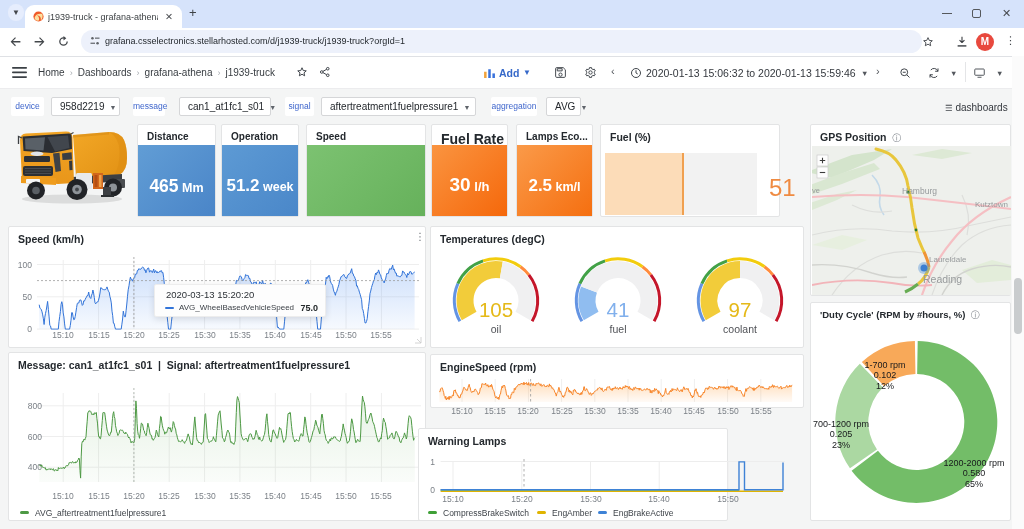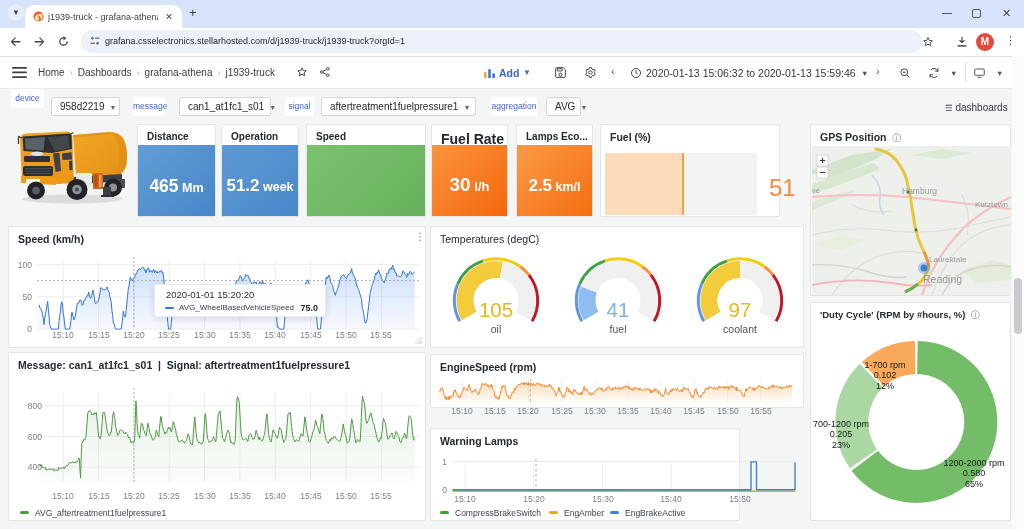--- a/index.html
+++ b/index.html
@@ -132,21 +132,21 @@
 <div class="abs" style="left:950px;top:69px;color:#53575d;font-size:7.5px">▼</div>
 <div class="abs" style="left:965px;top:62px;width:1px;height:20px;background:#e4e5e7"></div>
 <svg class="abs" style="left:973px;top:67px" width="13" height="12" viewBox="0 0 24 24">
     <g fill="none" stroke="#41464c" stroke-width="1.8">
       <rect x="2.5" y="4" width="19" height="12.5" rx="1.5"></rect>
       <line x1="8" y1="20.5" x2="16" y2="20.5"></line>
     </g>
   </svg>
 <div class="abs" style="left:996px;top:69px;color:#53575d;font-size:7.5px">▼</div>
 
-<div class="chipl" style="left:11px;top:89px;width:33px">device</div>
+<div class="chipl" style="left:11px;top:97px;width:33px">device</div>
 <div class="chipv" style="left:51px;top:97px;width:69px">958d2219<i>▼</i></div>
 <div class="chipl" style="left:133px;top:97px;width:32px">message</div>
 <div class="chipv" style="left:179px;top:97px;width:92px">can1_at1fc1_s01<i>▼</i></div>
 <div class="chipl" style="left:285px;top:97px;width:29px">signal</div>
 <div class="chipv" style="left:321px;top:97px;width:155px">aftertreatment1fuelpressure1<i>▼</i></div>
 <div class="chipl" style="left:491px;top:97px;width:46px">aggregation</div>
 <div class="chipv" style="left:546px;top:97px;width:35px">AVG<i>▼</i></div>
 <div class="abs" style="left:945px;top:102px;font-size:10px;color:#33373d"><span style="font-size:8.5px;color:#41464c">☰</span> dashboards</div>
 <svg class="abs" style="left:16px;top:128px" width="112" height="78" viewBox="0 0 112 78">
   <defs>
@@ -328,28 +328,28 @@
       <text x="302" y="111" text-anchor="middle" font-size="8.5" fill="#7b8087">15:45</text>
       <text x="337" y="111" text-anchor="middle" font-size="8.5" fill="#7b8087">15:50</text>
       <text x="372" y="111" text-anchor="middle" font-size="8.5" fill="#7b8087">15:55</text>
     <path d="M30.2,77.7 L30.9,81.1 L31.6,81.7 L32.3,82.5 L33.0,84.8 L33.7,87.9 L34.4,91.8 L35.1,97.5 L35.8,90.3 L36.5,86.4 L37.2,83.4 L37.9,79.0 L38.6,74.4 L39.4,82.6 L40.1,89.9 L40.8,98.4 L41.5,98.9 L42.2,102.1 L42.9,102.1 L43.6,102.1 L44.3,102.1 L45.0,102.1 L45.7,102.1 L46.4,102.1 L47.1,102.1 L47.8,102.1 L48.5,102.1 L49.3,102.1 L50.0,94.6 L50.7,89.6 L51.4,84.6 L52.1,77.3 L52.8,74.7 L53.5,77.9 L54.2,85.9 L54.9,89.9 L55.6,96.9 L56.3,102.1 L57.0,102.1 L57.7,102.1 L58.4,102.1 L59.1,102.1 L59.9,102.1 L60.6,102.1 L61.3,98.5 L62.0,93.2 L62.7,85.6 L63.4,85.7 L64.1,89.9 L64.8,92.8 L65.5,92.4 L66.2,89.6 L66.9,85.2 L67.6,80.5 L68.3,76.4 L69.0,75.8 L69.8,76.1 L70.5,73.3 L71.2,73.1 L71.9,72.9 L72.6,75.7 L73.3,78.4 L74.0,77.7 L74.7,73.9 L75.4,74.1 L76.1,72.7 L76.8,71.0 L77.5,70.1 L78.2,68.5 L78.9,68.6 L79.7,65.0 L80.4,69.0 L81.1,70.8 L81.8,71.5 L82.5,68.2 L83.2,66.8 L83.9,63.0 L84.6,66.1 L85.3,70.6 L86.0,75.8 L86.7,76.9 L87.4,75.5 L88.1,74.9 L88.8,75.1 L89.5,73.2 L90.3,70.0 L91.0,66.0 L91.7,60.7 L92.4,60.8 L93.1,62.0 L93.8,62.4 L94.5,62.6 L95.2,62.9 L95.9,62.4 L96.6,62.6 L97.3,61.5 L98.0,59.9 L98.7,62.1 L99.4,64.2 L100.2,65.1 L100.9,69.4 L101.6,72.0 L102.3,75.9 L103.0,84.2 L103.7,88.7 L104.4,96.2 L105.1,96.3 L105.8,99.8 L106.5,102.1 L107.2,102.1 L107.9,102.1 L108.6,102.1 L109.3,102.1 L110.1,102.1 L110.8,102.1 L111.5,102.1 L112.2,102.1 L112.9,97.2 L113.6,92.0 L114.3,84.1 L115.0,87.9 L115.7,89.8 L116.4,89.8 L117.1,83.6 L117.8,77.0 L118.5,69.3 L119.2,62.8 L120.0,58.7 L120.7,53.7 L121.4,50.1 L122.1,52.1 L122.8,52.9 L123.5,54.2 L124.2,51.8 L124.9,51.5 L125.6,50.7 L126.3,47.1 L127.0,47.4 L127.7,46.9 L128.4,43.4 L129.1,43.4 L129.8,41.7 L130.6,42.2 L131.3,42.4 L132.0,42.0 L132.7,40.8 L133.4,40.2 L134.1,40.3 L134.8,40.9 L135.5,43.3 L136.2,42.8 L136.9,45.8 L137.6,43.5 L138.3,41.9 L139.0,40.9 L139.7,41.1 L140.5,45.2 L141.2,43.7 L141.9,44.0 L142.6,43.9 L143.3,45.6 L144.0,43.9 L144.7,42.0 L145.4,45.8 L146.1,44.0 L146.8,43.6 L147.5,45.7 L148.2,44.6 L148.9,46.0 L149.6,45.4 L150.4,45.1 L151.1,43.8 L151.8,44.4 L152.5,43.6 L153.2,45.9 L153.9,45.4 L154.6,50.3 L155.3,56.7 L156.0,64.7 L156.7,71.3 L157.4,81.1 L158.1,88.8 L158.8,95.3 L159.5,102.1 L160.2,102.1 L161.0,102.1 L161.7,102.1 L162.4,94.9 L163.1,89.4 L163.8,81.5 L164.5,77.1 L165.2,72.7 L165.9,65.5 L166.6,66.6 L167.3,67.1 L168.0,62.0 L168.7,65.3 L169.4,63.5 L170.1,64.0 L170.9,65.6 L171.6,68.3 L172.3,64.4 L173.0,65.8 L173.7,64.6 L174.4,62.4 L175.1,62.4 L175.8,64.0 L176.5,64.6 L177.2,67.0 L177.9,65.9 L178.6,66.1 L179.3,64.5 L180.0,62.7 L180.8,63.9 L181.5,63.4 L182.2,64.7 L182.9,65.0 L183.6,64.6 L184.3,65.6 L185.0,65.6 L185.7,66.8 L186.4,65.9 L187.1,68.7 L187.8,67.7 L188.5,67.5 L189.2,65.4 L189.9,63.7 L190.7,64.1 L191.4,64.0 L192.1,63.9 L192.8,65.4 L193.5,66.5 L194.2,65.6 L194.9,65.6 L195.6,64.4 L196.3,62.6 L197.0,61.8 L197.7,62.4 L198.4,63.1 L199.1,62.8 L199.8,63.7 L200.5,66.1 L201.3,63.3 L202.0,65.0 L202.7,64.6 L203.4,67.0 L204.1,64.9 L204.8,67.2 L205.5,66.0 L206.2,66.7 L206.9,64.8 L207.6,64.2 L208.3,63.5 L209.0,63.3 L209.7,64.1 L210.4,63.5 L211.2,65.4 L211.9,66.3 L212.6,64.7 L213.3,63.3 L214.0,62.1 L214.7,61.9 L215.4,63.9 L216.1,62.2 L216.8,61.6 L217.5,63.5 L218.2,64.6 L218.9,64.3 L219.6,64.6 L220.3,62.9 L221.1,63.1 L221.8,61.1 L222.5,61.5 L223.2,61.8 L223.9,59.4 L224.6,58.0 L225.3,58.5 L226.0,57.3 L226.7,58.0 L227.4,53.4 L228.1,53.6 L228.8,53.9 L229.5,52.9 L230.2,50.7 L230.9,49.0 L231.7,49.2 L232.4,49.8 L233.1,52.5 L233.8,53.9 L234.5,52.7 L235.2,51.5 L235.9,50.5 L236.6,47.5 L237.3,48.2 L238.0,48.8 L238.7,48.4 L239.4,48.7 L240.1,51.7 L240.8,51.3 L241.6,54.9 L242.3,55.2 L243.0,57.1 L243.7,58.2 L244.4,56.0 L245.1,54.9 L245.8,55.7 L246.5,56.0 L247.2,54.8 L247.9,57.8 L248.6,58.4 L249.3,57.3 L250.0,57.6 L250.7,54.7 L251.5,55.5 L252.2,56.5 L252.9,56.5 L253.6,53.1 L254.3,57.0 L255.0,57.4 L255.7,56.6 L256.4,56.5 L257.1,57.2 L257.8,58.6 L258.5,59.1 L259.2,57.6 L259.9,58.0 L260.6,59.4 L261.4,56.2 L262.1,56.3 L262.8,57.1 L263.5,61.0 L264.2,64.4 L264.9,69.2 L265.6,73.8 L266.3,75.9 L267.0,85.3 L267.7,90.9 L268.4,100.4 L269.1,100.0 L269.8,101.0 L270.5,102.1 L271.2,102.1 L272.0,102.1 L272.7,102.1 L273.4,102.1 L274.1,102.1 L274.8,102.1 L275.5,94.8 L276.2,87.5 L276.9,83.5 L277.6,76.8 L278.3,74.2 L279.0,73.2 L279.7,72.2 L280.4,66.7 L281.1,65.8 L281.9,67.7 L282.6,64.6 L283.3,64.2 L284.0,64.2 L284.7,63.0 L285.4,62.8 L286.1,64.6 L286.8,64.1 L287.5,65.3 L288.2,64.9 L288.9,63.5 L289.6,62.5 L290.3,63.1 L291.0,64.3 L291.8,61.7 L292.5,64.2 L293.2,62.7 L293.9,61.2 L294.6,63.4 L295.3,62.4 L296.0,60.5 L296.7,55.7 L297.4,55.8 L298.1,54.2 L298.8,52.7 L299.5,55.2 L300.2,57.0 L300.9,59.2 L301.6,63.1 L302.4,63.2 L303.1,63.4 L303.8,63.1 L304.5,62.1 L305.2,62.2 L305.9,69.9 L306.6,77.3 L307.3,87.0 L308.0,94.4 L308.7,102.1 L309.4,102.1 L310.1,102.1 L310.8,102.1 L311.5,102.1 L312.3,92.1 L313.0,84.4 L313.7,74.6 L314.4,68.0 L315.1,62.4 L315.8,59.0 L316.5,57.1 L317.2,50.3 L317.9,51.8 L318.6,49.7 L319.3,50.2 L320.0,48.1 L320.7,49.7 L321.4,53.9 L322.2,56.5 L322.9,57.0 L323.6,58.4 L324.3,62.1 L325.0,64.8 L325.7,66.1 L326.4,68.3 L327.1,65.0 L327.8,64.6 L328.5,61.7 L329.2,59.9 L329.9,57.4 L330.6,53.7 L331.3,51.9 L332.1,49.6 L332.8,49.5 L333.5,48.4 L334.2,47.9 L334.9,47.4 L335.6,49.6 L336.3,50.0 L337.0,51.2 L337.7,51.4 L338.4,48.9 L339.1,48.0 L339.8,46.9 L340.5,46.8 L341.2,46.0 L341.9,44.0 L342.7,41.7 L343.4,46.4 L344.1,46.6 L344.8,49.2 L345.5,49.6 L346.2,51.9 L346.9,53.2 L347.6,59.1 L348.3,58.8 L349.0,61.3 L349.7,62.5 L350.4,65.2 L351.1,67.2 L351.8,69.9 L352.6,72.7 L353.3,81.6 L354.0,83.0 L354.7,86.7 L355.4,91.3 L356.1,96.0 L356.8,96.0 L357.5,94.5 L358.2,91.7 L358.9,84.8 L359.6,79.4 L360.3,73.9 L361.0,66.5 L361.7,64.1 L362.5,60.5 L363.2,58.2 L363.9,56.2 L364.6,53.3 L365.3,52.6 L366.0,48.4 L366.7,46.0 L367.4,47.6 L368.1,45.1 L368.8,45.8 L369.5,42.9 L370.2,44.6 L370.9,47.4 L371.6,47.8 L372.3,50.9 L373.1,52.4 L373.8,53.6 L374.5,54.4 L375.2,55.9 L375.9,53.3 L376.6,52.0 L377.3,48.5 L378.0,46.1 L378.7,46.6 L379.4,46.4 L380.1,43.1 L380.8,41.5 L381.5,42.0 L382.2,42.4 L383.0,40.0 L383.7,38.1 L384.4,42.8 L385.1,41.9 L385.8,44.1 L386.5,46.1 L387.2,46.0 L387.9,49.2 L388.6,48.8 L389.3,49.1 L390.0,49.4 L390.7,49.7 L391.4,49.8 L392.1,48.5 L392.9,48.3 L393.6,43.9 L394.3,45.0 L395.0,45.0 L395.7,46.6 L396.4,47.6 L397.1,48.2 L397.8,50.5 L398.5,46.4 L399.2,48.0 L399.9,47.0 L400.6,44.9 L401.3,44.2 L402.0,44.9 L402.8,47.2 L403.5,46.9 L404.2,46.4 L404.9,45.4 L405.6,45.0 L405.6,102.1 L30.2,102.1 Z" fill="url(#spf)" stroke="none"></path>
     <path d="M30.2,77.7 L30.9,81.1 L31.6,81.7 L32.3,82.5 L33.0,84.8 L33.7,87.9 L34.4,91.8 L35.1,97.5 L35.8,90.3 L36.5,86.4 L37.2,83.4 L37.9,79.0 L38.6,74.4 L39.4,82.6 L40.1,89.9 L40.8,98.4 L41.5,98.9 L42.2,102.1 L42.9,102.1 L43.6,102.1 L44.3,102.1 L45.0,102.1 L45.7,102.1 L46.4,102.1 L47.1,102.1 L47.8,102.1 L48.5,102.1 L49.3,102.1 L50.0,94.6 L50.7,89.6 L51.4,84.6 L52.1,77.3 L52.8,74.7 L53.5,77.9 L54.2,85.9 L54.9,89.9 L55.6,96.9 L56.3,102.1 L57.0,102.1 L57.7,102.1 L58.4,102.1 L59.1,102.1 L59.9,102.1 L60.6,102.1 L61.3,98.5 L62.0,93.2 L62.7,85.6 L63.4,85.7 L64.1,89.9 L64.8,92.8 L65.5,92.4 L66.2,89.6 L66.9,85.2 L67.6,80.5 L68.3,76.4 L69.0,75.8 L69.8,76.1 L70.5,73.3 L71.2,73.1 L71.9,72.9 L72.6,75.7 L73.3,78.4 L74.0,77.7 L74.7,73.9 L75.4,74.1 L76.1,72.7 L76.8,71.0 L77.5,70.1 L78.2,68.5 L78.9,68.6 L79.7,65.0 L80.4,69.0 L81.1,70.8 L81.8,71.5 L82.5,68.2 L83.2,66.8 L83.9,63.0 L84.6,66.1 L85.3,70.6 L86.0,75.8 L86.7,76.9 L87.4,75.5 L88.1,74.9 L88.8,75.1 L89.5,73.2 L90.3,70.0 L91.0,66.0 L91.7,60.7 L92.4,60.8 L93.1,62.0 L93.8,62.4 L94.5,62.6 L95.2,62.9 L95.9,62.4 L96.6,62.6 L97.3,61.5 L98.0,59.9 L98.7,62.1 L99.4,64.2 L100.2,65.1 L100.9,69.4 L101.6,72.0 L102.3,75.9 L103.0,84.2 L103.7,88.7 L104.4,96.2 L105.1,96.3 L105.8,99.8 L106.5,102.1 L107.2,102.1 L107.9,102.1 L108.6,102.1 L109.3,102.1 L110.1,102.1 L110.8,102.1 L111.5,102.1 L112.2,102.1 L112.9,97.2 L113.6,92.0 L114.3,84.1 L115.0,87.9 L115.7,89.8 L116.4,89.8 L117.1,83.6 L117.8,77.0 L118.5,69.3 L119.2,62.8 L120.0,58.7 L120.7,53.7 L121.4,50.1 L122.1,52.1 L122.8,52.9 L123.5,54.2 L124.2,51.8 L124.9,51.5 L125.6,50.7 L126.3,47.1 L127.0,47.4 L127.7,46.9 L128.4,43.4 L129.1,43.4 L129.8,41.7 L130.6,42.2 L131.3,42.4 L132.0,42.0 L132.7,40.8 L133.4,40.2 L134.1,40.3 L134.8,40.9 L135.5,43.3 L136.2,42.8 L136.9,45.8 L137.6,43.5 L138.3,41.9 L139.0,40.9 L139.7,41.1 L140.5,45.2 L141.2,43.7 L141.9,44.0 L142.6,43.9 L143.3,45.6 L144.0,43.9 L144.7,42.0 L145.4,45.8 L146.1,44.0 L146.8,43.6 L147.5,45.7 L148.2,44.6 L148.9,46.0 L149.6,45.4 L150.4,45.1 L151.1,43.8 L151.8,44.4 L152.5,43.6 L153.2,45.9 L153.9,45.4 L154.6,50.3 L155.3,56.7 L156.0,64.7 L156.7,71.3 L157.4,81.1 L158.1,88.8 L158.8,95.3 L159.5,102.1 L160.2,102.1 L161.0,102.1 L161.7,102.1 L162.4,94.9 L163.1,89.4 L163.8,81.5 L164.5,77.1 L165.2,72.7 L165.9,65.5 L166.6,66.6 L167.3,67.1 L168.0,62.0 L168.7,65.3 L169.4,63.5 L170.1,64.0 L170.9,65.6 L171.6,68.3 L172.3,64.4 L173.0,65.8 L173.7,64.6 L174.4,62.4 L175.1,62.4 L175.8,64.0 L176.5,64.6 L177.2,67.0 L177.9,65.9 L178.6,66.1 L179.3,64.5 L180.0,62.7 L180.8,63.9 L181.5,63.4 L182.2,64.7 L182.9,65.0 L183.6,64.6 L184.3,65.6 L185.0,65.6 L185.7,66.8 L186.4,65.9 L187.1,68.7 L187.8,67.7 L188.5,67.5 L189.2,65.4 L189.9,63.7 L190.7,64.1 L191.4,64.0 L192.1,63.9 L192.8,65.4 L193.5,66.5 L194.2,65.6 L194.9,65.6 L195.6,64.4 L196.3,62.6 L197.0,61.8 L197.7,62.4 L198.4,63.1 L199.1,62.8 L199.8,63.7 L200.5,66.1 L201.3,63.3 L202.0,65.0 L202.7,64.6 L203.4,67.0 L204.1,64.9 L204.8,67.2 L205.5,66.0 L206.2,66.7 L206.9,64.8 L207.6,64.2 L208.3,63.5 L209.0,63.3 L209.7,64.1 L210.4,63.5 L211.2,65.4 L211.9,66.3 L212.6,64.7 L213.3,63.3 L214.0,62.1 L214.7,61.9 L215.4,63.9 L216.1,62.2 L216.8,61.6 L217.5,63.5 L218.2,64.6 L218.9,64.3 L219.6,64.6 L220.3,62.9 L221.1,63.1 L221.8,61.1 L222.5,61.5 L223.2,61.8 L223.9,59.4 L224.6,58.0 L225.3,58.5 L226.0,57.3 L226.7,58.0 L227.4,53.4 L228.1,53.6 L228.8,53.9 L229.5,52.9 L230.2,50.7 L230.9,49.0 L231.7,49.2 L232.4,49.8 L233.1,52.5 L233.8,53.9 L234.5,52.7 L235.2,51.5 L235.9,50.5 L236.6,47.5 L237.3,48.2 L238.0,48.8 L238.7,48.4 L239.4,48.7 L240.1,51.7 L240.8,51.3 L241.6,54.9 L242.3,55.2 L243.0,57.1 L243.7,58.2 L244.4,56.0 L245.1,54.9 L245.8,55.7 L246.5,56.0 L247.2,54.8 L247.9,57.8 L248.6,58.4 L249.3,57.3 L250.0,57.6 L250.7,54.7 L251.5,55.5 L252.2,56.5 L252.9,56.5 L253.6,53.1 L254.3,57.0 L255.0,57.4 L255.7,56.6 L256.4,56.5 L257.1,57.2 L257.8,58.6 L258.5,59.1 L259.2,57.6 L259.9,58.0 L260.6,59.4 L261.4,56.2 L262.1,56.3 L262.8,57.1 L263.5,61.0 L264.2,64.4 L264.9,69.2 L265.6,73.8 L266.3,75.9 L267.0,85.3 L267.7,90.9 L268.4,100.4 L269.1,100.0 L269.8,101.0 L270.5,102.1 L271.2,102.1 L272.0,102.1 L272.7,102.1 L273.4,102.1 L274.1,102.1 L274.8,102.1 L275.5,94.8 L276.2,87.5 L276.9,83.5 L277.6,76.8 L278.3,74.2 L279.0,73.2 L279.7,72.2 L280.4,66.7 L281.1,65.8 L281.9,67.7 L282.6,64.6 L283.3,64.2 L284.0,64.2 L284.7,63.0 L285.4,62.8 L286.1,64.6 L286.8,64.1 L287.5,65.3 L288.2,64.9 L288.9,63.5 L289.6,62.5 L290.3,63.1 L291.0,64.3 L291.8,61.7 L292.5,64.2 L293.2,62.7 L293.9,61.2 L294.6,63.4 L295.3,62.4 L296.0,60.5 L296.7,55.7 L297.4,55.8 L298.1,54.2 L298.8,52.7 L299.5,55.2 L300.2,57.0 L300.9,59.2 L301.6,63.1 L302.4,63.2 L303.1,63.4 L303.8,63.1 L304.5,62.1 L305.2,62.2 L305.9,69.9 L306.6,77.3 L307.3,87.0 L308.0,94.4 L308.7,102.1 L309.4,102.1 L310.1,102.1 L310.8,102.1 L311.5,102.1 L312.3,92.1 L313.0,84.4 L313.7,74.6 L314.4,68.0 L315.1,62.4 L315.8,59.0 L316.5,57.1 L317.2,50.3 L317.9,51.8 L318.6,49.7 L319.3,50.2 L320.0,48.1 L320.7,49.7 L321.4,53.9 L322.2,56.5 L322.9,57.0 L323.6,58.4 L324.3,62.1 L325.0,64.8 L325.7,66.1 L326.4,68.3 L327.1,65.0 L327.8,64.6 L328.5,61.7 L329.2,59.9 L329.9,57.4 L330.6,53.7 L331.3,51.9 L332.1,49.6 L332.8,49.5 L333.5,48.4 L334.2,47.9 L334.9,47.4 L335.6,49.6 L336.3,50.0 L337.0,51.2 L337.7,51.4 L338.4,48.9 L339.1,48.0 L339.8,46.9 L340.5,46.8 L341.2,46.0 L341.9,44.0 L342.7,41.7 L343.4,46.4 L344.1,46.6 L344.8,49.2 L345.5,49.6 L346.2,51.9 L346.9,53.2 L347.6,59.1 L348.3,58.8 L349.0,61.3 L349.7,62.5 L350.4,65.2 L351.1,67.2 L351.8,69.9 L352.6,72.7 L353.3,81.6 L354.0,83.0 L354.7,86.7 L355.4,91.3 L356.1,96.0 L356.8,96.0 L357.5,94.5 L358.2,91.7 L358.9,84.8 L359.6,79.4 L360.3,73.9 L361.0,66.5 L361.7,64.1 L362.5,60.5 L363.2,58.2 L363.9,56.2 L364.6,53.3 L365.3,52.6 L366.0,48.4 L366.7,46.0 L367.4,47.6 L368.1,45.1 L368.8,45.8 L369.5,42.9 L370.2,44.6 L370.9,47.4 L371.6,47.8 L372.3,50.9 L373.1,52.4 L373.8,53.6 L374.5,54.4 L375.2,55.9 L375.9,53.3 L376.6,52.0 L377.3,48.5 L378.0,46.1 L378.7,46.6 L379.4,46.4 L380.1,43.1 L380.8,41.5 L381.5,42.0 L382.2,42.4 L383.0,40.0 L383.7,38.1 L384.4,42.8 L385.1,41.9 L385.8,44.1 L386.5,46.1 L387.2,46.0 L387.9,49.2 L388.6,48.8 L389.3,49.1 L390.0,49.4 L390.7,49.7 L391.4,49.8 L392.1,48.5 L392.9,48.3 L393.6,43.9 L394.3,45.0 L395.0,45.0 L395.7,46.6 L396.4,47.6 L397.1,48.2 L397.8,50.5 L398.5,46.4 L399.2,48.0 L399.9,47.0 L400.6,44.9 L401.3,44.2 L402.0,44.9 L402.8,47.2 L403.5,46.9 L404.2,46.4 L404.9,45.4 L405.6,45.0" fill="none" stroke="#3274d9" stroke-width="1"></path>
     <line x1="124.9" y1="30" x2="124.9" y2="102" stroke="#9b9b9b" stroke-dasharray="2,2" stroke-width="0.8"></line>
     <line x1="28" y1="53.6" x2="410" y2="53.6" stroke="#9b9b9b" stroke-dasharray="2,2" stroke-width="0.8"></line>
     <path d="M412 116 l-6 0 M412 116 l0 -6 M412 116 l-4 -4" stroke="#c9c9c9" stroke-width="0.8" fill="none"></path>
   </svg>
   <div class="abs" style="left:145px;top:57px;width:172px;height:33px;background:#fdfdfd;border:1px solid #ededed;border-radius:2px;box-shadow:0 2px 7px rgba(0,0,0,0.12)">
-    <div class="abs" style="left:11px;top:4px;font-size:9.5px;color:#2c3136">2020-01-01 15:20:20</div>
+    <div class="abs" style="left:11px;top:4px;font-size:9.5px;color:#2c3136">2020-03-13 15:20:20</div>
     <div class="abs" style="left:10px;top:21.5px;width:9px;height:2.5px;border-radius:1px;background:#3274d9"></div>
     <div class="abs" style="left:24px;top:17.5px;font-size:8px;color:#3a3f45">AVG_WheelBasedVehicleSpeed</div>
     <div class="abs" style="right:7px;top:17.5px;font-size:9px;font-weight:700;color:#24292b">75.0</div>
   </div>
 </div>
 <div class="panel" style="left:430px;top:226px;width:374px;height:122px">
-  <div class="ptitle" style="font-weight:400">Temperatures (degC)</div>
+  <div class="ptitle" style="font-weight:700">Temperatures (degC)</div>
   <svg class="abs" style="left:0;top:0" width="372" height="120" viewBox="0 0 372 120" font-family="Liberation Sans,sans-serif">
     <path d="M27.59,95.10 A43.2,43.2 0 0 1 25.53,55.93 L28.28,57.15 A40.2,40.2 0 0 0 30.19,93.60 Z" fill="#6494e3"></path>
       <path d="M25.53,55.93 A43.2,43.2 0 0 1 51.65,32.41 L52.58,35.27 A40.2,40.2 0 0 0 28.28,57.15 Z" fill="#42a147"></path>
       <path d="M51.65,32.41 A43.2,43.2 0 0 1 90.39,38.55 L88.63,40.98 A40.2,40.2 0 0 0 52.58,35.27 Z" fill="#f2cc0d"></path>
       <path d="M90.39,38.55 A43.2,43.2 0 0 1 99.04,46.90 L96.68,48.75 A40.2,40.2 0 0 0 88.63,40.98 Z" fill="#ff8b3d"></path>
       <path d="M99.04,46.90 A43.2,43.2 0 0 1 102.41,95.10 L99.81,93.60 A40.2,40.2 0 0 0 96.68,48.75 Z" fill="#c4162a"></path>
       <path d="M30.79,93.25 A39.5,39.5 0 0 1 71.79,34.59 L68.87,51.33 A22.5,22.5 0 0 0 45.51,84.75 Z" fill="#f2cc3a"></path>
       <path d="M71.79,34.59 A39.5,39.5 0 0 1 99.21,93.25 L84.49,84.75 A22.5,22.5 0 0 0 68.87,51.33 Z" fill="#f0f0f1"></path>
       <text x="65" y="90" text-anchor="middle" font-size="20.5" fill="#e5b918">105</text>
       <text x="65" y="106" text-anchor="middle" font-size="10.5" fill="#505257">oil</text>
@@ -452,21 +452,21 @@
       <text x="197" y="59" text-anchor="middle" font-size="8.5" fill="#7b8087">15:35</text>
       <text x="230" y="59" text-anchor="middle" font-size="8.5" fill="#7b8087">15:40</text>
       <text x="263" y="59" text-anchor="middle" font-size="8.5" fill="#7b8087">15:45</text>
       <text x="297" y="59" text-anchor="middle" font-size="8.5" fill="#7b8087">15:50</text>
       <text x="330" y="59" text-anchor="middle" font-size="8.5" fill="#7b8087">15:55</text>
     <path d="M8.4,36.6 L9.0,36.8 L9.5,33.9 L10.0,33.5 L10.5,33.0 L11.1,32.6 L11.6,33.9 L12.1,35.8 L12.7,37.7 L13.2,40.7 L13.7,41.4 L14.3,43.5 L14.8,41.3 L15.3,45.0 L15.9,43.3 L16.4,44.1 L16.9,42.3 L17.5,44.3 L18.0,41.4 L18.5,44.4 L19.0,41.2 L19.6,42.6 L20.1,43.0 L20.6,42.6 L21.2,40.6 L21.7,39.9 L22.2,41.0 L22.8,36.1 L23.3,35.1 L23.8,35.8 L24.4,34.8 L24.9,37.8 L25.4,37.7 L26.0,38.9 L26.5,40.7 L27.0,40.2 L27.5,42.3 L28.1,41.8 L28.6,43.0 L29.1,42.8 L29.7,39.4 L30.2,39.6 L30.7,39.2 L31.3,36.9 L31.8,36.0 L32.3,33.8 L32.9,32.2 L33.4,32.5 L33.9,33.3 L34.5,34.7 L35.0,34.6 L35.5,34.8 L36.0,35.7 L36.6,34.0 L37.1,32.6 L37.6,30.4 L38.2,29.3 L38.7,31.9 L39.2,32.7 L39.8,35.7 L40.3,36.9 L40.8,37.6 L41.4,37.0 L41.9,36.0 L42.4,36.5 L43.0,36.8 L43.5,34.6 L44.0,34.5 L44.5,34.1 L45.1,35.3 L45.6,35.8 L46.1,36.8 L46.7,37.6 L47.2,39.7 L47.7,38.7 L48.3,38.5 L48.8,36.3 L49.3,33.1 L49.9,32.9 L50.4,32.6 L50.9,28.7 L51.5,28.9 L52.0,28.7 L52.5,29.3 L53.0,29.0 L53.6,29.4 L54.1,29.7 L54.6,28.0 L55.2,30.2 L55.7,30.8 L56.2,31.2 L56.8,29.6 L57.3,31.0 L57.8,32.2 L58.4,31.6 L58.9,30.7 L59.4,30.1 L60.0,32.0 L60.5,29.4 L61.0,30.7 L61.5,33.0 L62.1,34.7 L62.6,35.5 L63.1,36.6 L63.7,39.9 L64.2,41.5 L64.7,42.9 L65.3,41.8 L65.8,41.7 L66.3,43.9 L66.9,43.1 L67.4,42.1 L67.9,44.5 L68.4,42.2 L69.0,39.2 L69.5,39.0 L70.0,35.7 L70.6,33.1 L71.1,31.1 L71.6,32.9 L72.2,30.5 L72.7,31.0 L73.2,30.0 L73.8,30.9 L74.3,33.4 L74.8,35.1 L75.4,38.9 L75.9,40.3 L76.4,41.2 L76.9,41.2 L77.5,40.7 L78.0,43.7 L78.5,43.0 L79.1,43.7 L79.6,43.0 L80.1,39.3 L80.7,39.6 L81.2,37.3 L81.7,36.8 L82.3,37.8 L82.8,37.7 L83.3,33.3 L83.9,34.8 L84.4,34.6 L84.9,32.2 L85.4,31.9 L86.0,31.8 L86.5,30.7 L87.0,29.8 L87.6,29.7 L88.1,29.0 L88.6,29.9 L89.2,29.7 L89.7,28.7 L90.2,28.9 L90.8,28.0 L91.3,29.1 L91.8,28.8 L92.4,29.6 L92.9,27.1 L93.4,29.6 L93.9,28.0 L94.5,28.9 L95.0,27.8 L95.5,27.5 L96.1,29.8 L96.6,28.7 L97.1,30.2 L97.7,27.5 L98.2,29.3 L98.7,30.4 L99.3,29.8 L99.8,28.1 L100.3,28.1 L100.9,28.4 L101.4,30.4 L101.9,29.9 L102.4,28.5 L103.0,30.6 L103.5,30.1 L104.0,30.5 L104.6,30.6 L105.1,28.3 L105.6,28.7 L106.2,28.7 L106.7,28.5 L107.2,28.2 L107.8,27.9 L108.3,29.4 L108.8,29.8 L109.4,30.6 L109.9,28.8 L110.4,30.4 L110.9,31.4 L111.5,30.4 L112.0,30.3 L112.5,29.7 L113.1,29.7 L113.6,31.4 L114.1,31.6 L114.7,31.3 L115.2,32.0 L115.7,30.8 L116.3,30.2 L116.8,30.4 L117.3,31.8 L117.9,31.3 L118.4,28.9 L118.9,31.2 L119.4,30.1 L120.0,30.8 L120.5,32.2 L121.0,33.3 L121.6,32.7 L122.1,34.3 L122.6,34.2 L123.2,35.1 L123.7,37.0 L124.2,37.8 L124.8,39.1 L125.3,41.1 L125.8,38.6 L126.4,37.4 L126.9,36.8 L127.4,33.9 L127.9,32.3 L128.5,34.1 L129.0,37.1 L129.5,36.1 L130.1,37.8 L130.6,39.4 L131.1,40.1 L131.7,41.9 L132.2,41.1 L132.7,42.4 L133.3,40.0 L133.8,40.5 L134.3,37.4 L134.8,37.4 L135.4,35.1 L135.9,32.5 L136.4,32.2 L137.0,33.1 L137.5,34.1 L138.0,36.9 L138.6,35.0 L139.1,37.6 L139.6,36.1 L140.2,36.7 L140.7,38.5 L141.2,39.1 L141.8,39.9 L142.3,35.3 L142.8,36.2 L143.3,34.3 L143.9,34.8 L144.4,35.1 L144.9,37.1 L145.5,37.2 L146.0,38.0 L146.5,38.8 L147.1,37.9 L147.6,39.0 L148.1,39.4 L148.7,39.8 L149.2,38.2 L149.7,39.7 L150.3,37.3 L150.8,39.4 L151.3,37.6 L151.8,35.6 L152.4,35.3 L152.9,31.7 L153.4,31.8 L154.0,35.8 L154.5,35.6 L155.0,35.1 L155.6,33.6 L156.1,34.4 L156.6,35.4 L157.2,37.3 L157.7,37.3 L158.2,39.5 L158.8,39.0 L159.3,37.7 L159.8,38.0 L160.3,40.4 L160.9,39.6 L161.4,38.2 L161.9,38.8 L162.5,38.6 L163.0,37.1 L163.5,36.5 L164.1,36.3 L164.6,36.1 L165.1,35.4 L165.7,34.8 L166.2,35.2 L166.7,33.4 L167.3,33.7 L167.8,33.3 L168.3,32.4 L168.8,32.6 L169.4,32.9 L169.9,34.1 L170.4,34.8 L171.0,32.9 L171.5,35.8 L172.0,36.0 L172.6,36.5 L173.1,35.8 L173.6,35.1 L174.2,34.0 L174.7,34.6 L175.2,35.4 L175.8,33.0 L176.3,31.9 L176.8,32.2 L177.3,32.2 L177.9,31.9 L178.4,31.4 L178.9,33.0 L179.5,34.5 L180.0,34.0 L180.5,33.9 L181.1,35.6 L181.6,33.2 L182.1,34.4 L182.7,33.1 L183.2,33.3 L183.7,33.6 L184.3,31.7 L184.8,33.6 L185.3,33.7 L185.8,32.9 L186.4,32.6 L186.9,33.5 L187.4,34.5 L188.0,33.1 L188.5,33.3 L189.0,32.1 L189.6,33.9 L190.1,33.3 L190.6,33.7 L191.2,34.3 L191.7,32.6 L192.2,31.6 L192.8,33.0 L193.3,32.5 L193.8,32.9 L194.3,30.5 L194.9,32.1 L195.4,30.9 L195.9,32.0 L196.5,31.1 L197.0,31.6 L197.5,33.5 L198.1,31.7 L198.6,31.7 L199.1,34.5 L199.7,33.2 L200.2,33.8 L200.7,34.8 L201.2,34.2 L201.8,35.5 L202.3,33.4 L202.8,32.5 L203.4,34.5 L203.9,33.3 L204.4,31.9 L205.0,32.9 L205.5,33.6 L206.0,34.1 L206.6,33.2 L207.1,33.7 L207.6,33.1 L208.2,35.2 L208.7,33.0 L209.2,34.4 L209.7,33.6 L210.3,35.0 L210.8,35.6 L211.3,35.1 L211.9,35.6 L212.4,35.2 L212.9,34.4 L213.5,33.9 L214.0,34.6 L214.5,35.1 L215.1,34.9 L215.6,33.8 L216.1,33.2 L216.7,34.4 L217.2,34.2 L217.7,35.1 L218.2,34.5 L218.8,34.1 L219.3,37.8 L219.8,35.2 L220.4,36.2 L220.9,38.1 L221.4,35.6 L222.0,35.8 L222.5,35.3 L223.0,36.7 L223.6,33.4 L224.1,35.1 L224.6,35.4 L225.2,33.8 L225.7,35.0 L226.2,35.3 L226.7,35.4 L227.3,38.7 L227.8,35.7 L228.3,37.9 L228.9,37.7 L229.4,38.0 L229.9,40.2 L230.5,40.1 L231.0,40.5 L231.5,42.0 L232.1,40.4 L232.6,41.0 L233.1,39.5 L233.7,38.2 L234.2,35.7 L234.7,33.4 L235.2,37.4 L235.8,38.5 L236.3,39.3 L236.8,39.1 L237.4,38.6 L237.9,39.4 L238.4,36.7 L239.0,36.8 L239.5,35.3 L240.0,37.0 L240.6,35.8 L241.1,33.5 L241.6,35.8 L242.2,34.0 L242.7,34.2 L243.2,34.5 L243.7,34.4 L244.3,34.6 L244.8,34.6 L245.3,35.5 L245.9,35.3 L246.4,32.8 L246.9,34.5 L247.5,35.1 L248.0,35.4 L248.5,36.6 L249.1,35.7 L249.6,35.8 L250.1,34.5 L250.7,35.9 L251.2,36.9 L251.7,35.0 L252.2,33.6 L252.8,31.8 L253.3,32.9 L253.8,34.6 L254.4,33.8 L254.9,34.3 L255.4,33.5 L256.0,34.0 L256.5,34.5 L257.0,33.3 L257.6,34.9 L258.1,36.7 L258.6,37.6 L259.2,37.5 L259.7,40.1 L260.2,40.9 L260.7,40.2 L261.3,42.9 L261.8,41.1 L262.3,41.9 L262.9,40.3 L263.4,37.9 L263.9,34.9 L264.5,35.5 L265.0,33.7 L265.5,35.5 L266.1,38.3 L266.6,37.4 L267.1,40.1 L267.6,41.5 L268.2,41.3 L268.7,41.7 L269.2,40.9 L269.8,42.5 L270.3,40.1 L270.8,40.2 L271.4,40.0 L271.9,39.0 L272.4,37.0 L273.0,38.0 L273.5,37.0 L274.0,34.8 L274.6,33.2 L275.1,33.3 L275.6,33.2 L276.1,33.1 L276.7,34.6 L277.2,32.7 L277.7,33.7 L278.3,31.3 L278.8,32.2 L279.3,32.4 L279.9,32.1 L280.4,32.3 L280.9,32.5 L281.5,32.6 L282.0,33.5 L282.5,34.3 L283.1,33.0 L283.6,32.1 L284.1,32.6 L284.6,33.9 L285.2,33.2 L285.7,34.3 L286.2,33.5 L286.8,34.1 L287.3,33.2 L287.8,31.3 L288.4,32.1 L288.9,31.2 L289.4,33.0 L290.0,32.6 L290.5,32.2 L291.0,31.8 L291.6,32.6 L292.1,31.6 L292.6,33.2 L293.1,31.6 L293.7,32.1 L294.2,33.9 L294.7,32.3 L295.3,32.9 L295.8,31.6 L296.3,32.9 L296.9,32.0 L297.4,31.6 L297.9,34.5 L298.5,33.6 L299.0,31.6 L299.5,31.7 L300.1,30.6 L300.6,31.1 L301.1,32.3 L301.6,30.8 L302.2,31.9 L302.7,31.8 L303.2,32.5 L303.8,32.1 L304.3,34.1 L304.8,34.2 L305.4,35.6 L305.9,32.1 L306.4,35.2 L307.0,35.3 L307.5,35.8 L308.0,35.6 L308.6,35.7 L309.1,35.0 L309.6,35.7 L310.1,36.3 L310.7,38.3 L311.2,39.1 L311.7,39.1 L312.3,41.4 L312.8,40.9 L313.3,41.4 L313.9,37.5 L314.4,36.2 L314.9,33.6 L315.5,36.3 L316.0,33.6 L316.5,33.4 L317.1,33.0 L317.6,33.4 L318.1,32.4 L318.6,31.6 L319.2,32.0 L319.7,32.5 L320.2,32.7 L320.8,33.2 L321.3,33.0 L321.8,34.0 L322.4,35.4 L322.9,32.7 L323.4,35.4 L324.0,33.5 L324.5,34.2 L325.0,32.9 L325.6,33.1 L326.1,31.9 L326.6,32.2 L327.1,32.2 L327.7,30.9 L328.2,30.1 L328.7,31.1 L329.3,31.5 L329.8,32.6 L330.3,31.9 L330.9,31.6 L331.4,32.8 L331.9,31.6 L332.5,32.7 L333.0,32.6 L333.5,33.7 L334.0,33.9 L334.6,33.6 L335.1,33.7 L335.6,33.5 L336.2,34.4 L336.7,33.9 L337.2,33.0 L337.8,34.4 L338.3,31.5 L338.8,31.9 L339.4,31.9 L339.9,32.5 L340.4,31.0 L341.0,31.8 L341.5,29.7 L342.0,31.0 L342.5,32.5 L343.1,30.4 L343.6,31.7 L344.1,31.8 L344.7,31.7 L345.2,31.7 L345.7,31.5 L346.3,31.2 L346.8,31.6 L347.3,32.8 L347.9,33.5 L348.4,33.1 L348.9,32.2 L349.5,31.9 L350.0,31.2 L350.5,34.1 L351.0,33.0 L351.6,33.1 L352.1,33.1 L352.6,32.5 L353.2,32.7 L353.7,32.6 L354.2,32.8 L354.8,31.8 L355.3,31.0 L355.8,30.4 L356.4,32.2 L356.9,32.5 L357.4,31.7 L358.0,32.1 L358.5,30.3 L359.0,31.8 L359.5,30.7 L360.1,31.7 L360.6,30.6 L361.1,29.9 L361.1,47 L8.4,47 Z" fill="url(#egf)" stroke="none"></path>
     <path d="M8.4,36.6 L9.0,36.8 L9.5,33.9 L10.0,33.5 L10.5,33.0 L11.1,32.6 L11.6,33.9 L12.1,35.8 L12.7,37.7 L13.2,40.7 L13.7,41.4 L14.3,43.5 L14.8,41.3 L15.3,45.0 L15.9,43.3 L16.4,44.1 L16.9,42.3 L17.5,44.3 L18.0,41.4 L18.5,44.4 L19.0,41.2 L19.6,42.6 L20.1,43.0 L20.6,42.6 L21.2,40.6 L21.7,39.9 L22.2,41.0 L22.8,36.1 L23.3,35.1 L23.8,35.8 L24.4,34.8 L24.9,37.8 L25.4,37.7 L26.0,38.9 L26.5,40.7 L27.0,40.2 L27.5,42.3 L28.1,41.8 L28.6,43.0 L29.1,42.8 L29.7,39.4 L30.2,39.6 L30.7,39.2 L31.3,36.9 L31.8,36.0 L32.3,33.8 L32.9,32.2 L33.4,32.5 L33.9,33.3 L34.5,34.7 L35.0,34.6 L35.5,34.8 L36.0,35.7 L36.6,34.0 L37.1,32.6 L37.6,30.4 L38.2,29.3 L38.7,31.9 L39.2,32.7 L39.8,35.7 L40.3,36.9 L40.8,37.6 L41.4,37.0 L41.9,36.0 L42.4,36.5 L43.0,36.8 L43.5,34.6 L44.0,34.5 L44.5,34.1 L45.1,35.3 L45.6,35.8 L46.1,36.8 L46.7,37.6 L47.2,39.7 L47.7,38.7 L48.3,38.5 L48.8,36.3 L49.3,33.1 L49.9,32.9 L50.4,32.6 L50.9,28.7 L51.5,28.9 L52.0,28.7 L52.5,29.3 L53.0,29.0 L53.6,29.4 L54.1,29.7 L54.6,28.0 L55.2,30.2 L55.7,30.8 L56.2,31.2 L56.8,29.6 L57.3,31.0 L57.8,32.2 L58.4,31.6 L58.9,30.7 L59.4,30.1 L60.0,32.0 L60.5,29.4 L61.0,30.7 L61.5,33.0 L62.1,34.7 L62.6,35.5 L63.1,36.6 L63.7,39.9 L64.2,41.5 L64.7,42.9 L65.3,41.8 L65.8,41.7 L66.3,43.9 L66.9,43.1 L67.4,42.1 L67.9,44.5 L68.4,42.2 L69.0,39.2 L69.5,39.0 L70.0,35.7 L70.6,33.1 L71.1,31.1 L71.6,32.9 L72.2,30.5 L72.7,31.0 L73.2,30.0 L73.8,30.9 L74.3,33.4 L74.8,35.1 L75.4,38.9 L75.9,40.3 L76.4,41.2 L76.9,41.2 L77.5,40.7 L78.0,43.7 L78.5,43.0 L79.1,43.7 L79.6,43.0 L80.1,39.3 L80.7,39.6 L81.2,37.3 L81.7,36.8 L82.3,37.8 L82.8,37.7 L83.3,33.3 L83.9,34.8 L84.4,34.6 L84.9,32.2 L85.4,31.9 L86.0,31.8 L86.5,30.7 L87.0,29.8 L87.6,29.7 L88.1,29.0 L88.6,29.9 L89.2,29.7 L89.7,28.7 L90.2,28.9 L90.8,28.0 L91.3,29.1 L91.8,28.8 L92.4,29.6 L92.9,27.1 L93.4,29.6 L93.9,28.0 L94.5,28.9 L95.0,27.8 L95.5,27.5 L96.1,29.8 L96.6,28.7 L97.1,30.2 L97.7,27.5 L98.2,29.3 L98.7,30.4 L99.3,29.8 L99.8,28.1 L100.3,28.1 L100.9,28.4 L101.4,30.4 L101.9,29.9 L102.4,28.5 L103.0,30.6 L103.5,30.1 L104.0,30.5 L104.6,30.6 L105.1,28.3 L105.6,28.7 L106.2,28.7 L106.7,28.5 L107.2,28.2 L107.8,27.9 L108.3,29.4 L108.8,29.8 L109.4,30.6 L109.9,28.8 L110.4,30.4 L110.9,31.4 L111.5,30.4 L112.0,30.3 L112.5,29.7 L113.1,29.7 L113.6,31.4 L114.1,31.6 L114.7,31.3 L115.2,32.0 L115.7,30.8 L116.3,30.2 L116.8,30.4 L117.3,31.8 L117.9,31.3 L118.4,28.9 L118.9,31.2 L119.4,30.1 L120.0,30.8 L120.5,32.2 L121.0,33.3 L121.6,32.7 L122.1,34.3 L122.6,34.2 L123.2,35.1 L123.7,37.0 L124.2,37.8 L124.8,39.1 L125.3,41.1 L125.8,38.6 L126.4,37.4 L126.9,36.8 L127.4,33.9 L127.9,32.3 L128.5,34.1 L129.0,37.1 L129.5,36.1 L130.1,37.8 L130.6,39.4 L131.1,40.1 L131.7,41.9 L132.2,41.1 L132.7,42.4 L133.3,40.0 L133.8,40.5 L134.3,37.4 L134.8,37.4 L135.4,35.1 L135.9,32.5 L136.4,32.2 L137.0,33.1 L137.5,34.1 L138.0,36.9 L138.6,35.0 L139.1,37.6 L139.6,36.1 L140.2,36.7 L140.7,38.5 L141.2,39.1 L141.8,39.9 L142.3,35.3 L142.8,36.2 L143.3,34.3 L143.9,34.8 L144.4,35.1 L144.9,37.1 L145.5,37.2 L146.0,38.0 L146.5,38.8 L147.1,37.9 L147.6,39.0 L148.1,39.4 L148.7,39.8 L149.2,38.2 L149.7,39.7 L150.3,37.3 L150.8,39.4 L151.3,37.6 L151.8,35.6 L152.4,35.3 L152.9,31.7 L153.4,31.8 L154.0,35.8 L154.5,35.6 L155.0,35.1 L155.6,33.6 L156.1,34.4 L156.6,35.4 L157.2,37.3 L157.7,37.3 L158.2,39.5 L158.8,39.0 L159.3,37.7 L159.8,38.0 L160.3,40.4 L160.9,39.6 L161.4,38.2 L161.9,38.8 L162.5,38.6 L163.0,37.1 L163.5,36.5 L164.1,36.3 L164.6,36.1 L165.1,35.4 L165.7,34.8 L166.2,35.2 L166.7,33.4 L167.3,33.7 L167.8,33.3 L168.3,32.4 L168.8,32.6 L169.4,32.9 L169.9,34.1 L170.4,34.8 L171.0,32.9 L171.5,35.8 L172.0,36.0 L172.6,36.5 L173.1,35.8 L173.6,35.1 L174.2,34.0 L174.7,34.6 L175.2,35.4 L175.8,33.0 L176.3,31.9 L176.8,32.2 L177.3,32.2 L177.9,31.9 L178.4,31.4 L178.9,33.0 L179.5,34.5 L180.0,34.0 L180.5,33.9 L181.1,35.6 L181.6,33.2 L182.1,34.4 L182.7,33.1 L183.2,33.3 L183.7,33.6 L184.3,31.7 L184.8,33.6 L185.3,33.7 L185.8,32.9 L186.4,32.6 L186.9,33.5 L187.4,34.5 L188.0,33.1 L188.5,33.3 L189.0,32.1 L189.6,33.9 L190.1,33.3 L190.6,33.7 L191.2,34.3 L191.7,32.6 L192.2,31.6 L192.8,33.0 L193.3,32.5 L193.8,32.9 L194.3,30.5 L194.9,32.1 L195.4,30.9 L195.9,32.0 L196.5,31.1 L197.0,31.6 L197.5,33.5 L198.1,31.7 L198.6,31.7 L199.1,34.5 L199.7,33.2 L200.2,33.8 L200.7,34.8 L201.2,34.2 L201.8,35.5 L202.3,33.4 L202.8,32.5 L203.4,34.5 L203.9,33.3 L204.4,31.9 L205.0,32.9 L205.5,33.6 L206.0,34.1 L206.6,33.2 L207.1,33.7 L207.6,33.1 L208.2,35.2 L208.7,33.0 L209.2,34.4 L209.7,33.6 L210.3,35.0 L210.8,35.6 L211.3,35.1 L211.9,35.6 L212.4,35.2 L212.9,34.4 L213.5,33.9 L214.0,34.6 L214.5,35.1 L215.1,34.9 L215.6,33.8 L216.1,33.2 L216.7,34.4 L217.2,34.2 L217.7,35.1 L218.2,34.5 L218.8,34.1 L219.3,37.8 L219.8,35.2 L220.4,36.2 L220.9,38.1 L221.4,35.6 L222.0,35.8 L222.5,35.3 L223.0,36.7 L223.6,33.4 L224.1,35.1 L224.6,35.4 L225.2,33.8 L225.7,35.0 L226.2,35.3 L226.7,35.4 L227.3,38.7 L227.8,35.7 L228.3,37.9 L228.9,37.7 L229.4,38.0 L229.9,40.2 L230.5,40.1 L231.0,40.5 L231.5,42.0 L232.1,40.4 L232.6,41.0 L233.1,39.5 L233.7,38.2 L234.2,35.7 L234.7,33.4 L235.2,37.4 L235.8,38.5 L236.3,39.3 L236.8,39.1 L237.4,38.6 L237.9,39.4 L238.4,36.7 L239.0,36.8 L239.5,35.3 L240.0,37.0 L240.6,35.8 L241.1,33.5 L241.6,35.8 L242.2,34.0 L242.7,34.2 L243.2,34.5 L243.7,34.4 L244.3,34.6 L244.8,34.6 L245.3,35.5 L245.9,35.3 L246.4,32.8 L246.9,34.5 L247.5,35.1 L248.0,35.4 L248.5,36.6 L249.1,35.7 L249.6,35.8 L250.1,34.5 L250.7,35.9 L251.2,36.9 L251.7,35.0 L252.2,33.6 L252.8,31.8 L253.3,32.9 L253.8,34.6 L254.4,33.8 L254.9,34.3 L255.4,33.5 L256.0,34.0 L256.5,34.5 L257.0,33.3 L257.6,34.9 L258.1,36.7 L258.6,37.6 L259.2,37.5 L259.7,40.1 L260.2,40.9 L260.7,40.2 L261.3,42.9 L261.8,41.1 L262.3,41.9 L262.9,40.3 L263.4,37.9 L263.9,34.9 L264.5,35.5 L265.0,33.7 L265.5,35.5 L266.1,38.3 L266.6,37.4 L267.1,40.1 L267.6,41.5 L268.2,41.3 L268.7,41.7 L269.2,40.9 L269.8,42.5 L270.3,40.1 L270.8,40.2 L271.4,40.0 L271.9,39.0 L272.4,37.0 L273.0,38.0 L273.5,37.0 L274.0,34.8 L274.6,33.2 L275.1,33.3 L275.6,33.2 L276.1,33.1 L276.7,34.6 L277.2,32.7 L277.7,33.7 L278.3,31.3 L278.8,32.2 L279.3,32.4 L279.9,32.1 L280.4,32.3 L280.9,32.5 L281.5,32.6 L282.0,33.5 L282.5,34.3 L283.1,33.0 L283.6,32.1 L284.1,32.6 L284.6,33.9 L285.2,33.2 L285.7,34.3 L286.2,33.5 L286.8,34.1 L287.3,33.2 L287.8,31.3 L288.4,32.1 L288.9,31.2 L289.4,33.0 L290.0,32.6 L290.5,32.2 L291.0,31.8 L291.6,32.6 L292.1,31.6 L292.6,33.2 L293.1,31.6 L293.7,32.1 L294.2,33.9 L294.7,32.3 L295.3,32.9 L295.8,31.6 L296.3,32.9 L296.9,32.0 L297.4,31.6 L297.9,34.5 L298.5,33.6 L299.0,31.6 L299.5,31.7 L300.1,30.6 L300.6,31.1 L301.1,32.3 L301.6,30.8 L302.2,31.9 L302.7,31.8 L303.2,32.5 L303.8,32.1 L304.3,34.1 L304.8,34.2 L305.4,35.6 L305.9,32.1 L306.4,35.2 L307.0,35.3 L307.5,35.8 L308.0,35.6 L308.6,35.7 L309.1,35.0 L309.6,35.7 L310.1,36.3 L310.7,38.3 L311.2,39.1 L311.7,39.1 L312.3,41.4 L312.8,40.9 L313.3,41.4 L313.9,37.5 L314.4,36.2 L314.9,33.6 L315.5,36.3 L316.0,33.6 L316.5,33.4 L317.1,33.0 L317.6,33.4 L318.1,32.4 L318.6,31.6 L319.2,32.0 L319.7,32.5 L320.2,32.7 L320.8,33.2 L321.3,33.0 L321.8,34.0 L322.4,35.4 L322.9,32.7 L323.4,35.4 L324.0,33.5 L324.5,34.2 L325.0,32.9 L325.6,33.1 L326.1,31.9 L326.6,32.2 L327.1,32.2 L327.7,30.9 L328.2,30.1 L328.7,31.1 L329.3,31.5 L329.8,32.6 L330.3,31.9 L330.9,31.6 L331.4,32.8 L331.9,31.6 L332.5,32.7 L333.0,32.6 L333.5,33.7 L334.0,33.9 L334.6,33.6 L335.1,33.7 L335.6,33.5 L336.2,34.4 L336.7,33.9 L337.2,33.0 L337.8,34.4 L338.3,31.5 L338.8,31.9 L339.4,31.9 L339.9,32.5 L340.4,31.0 L341.0,31.8 L341.5,29.7 L342.0,31.0 L342.5,32.5 L343.1,30.4 L343.6,31.7 L344.1,31.8 L344.7,31.7 L345.2,31.7 L345.7,31.5 L346.3,31.2 L346.8,31.6 L347.3,32.8 L347.9,33.5 L348.4,33.1 L348.9,32.2 L349.5,31.9 L350.0,31.2 L350.5,34.1 L351.0,33.0 L351.6,33.1 L352.1,33.1 L352.6,32.5 L353.2,32.7 L353.7,32.6 L354.2,32.8 L354.8,31.8 L355.3,31.0 L355.8,30.4 L356.4,32.2 L356.9,32.5 L357.4,31.7 L358.0,32.1 L358.5,30.3 L359.0,31.8 L359.5,30.7 L360.1,31.7 L360.6,30.6 L361.1,29.9" fill="none" stroke="#f8862a" stroke-width="1"></path>
     <line x1="99.6" y1="24" x2="99.6" y2="47" stroke="#999" stroke-dasharray="2.5,2.5" stroke-width="0.8"></line>
   </svg>
 </div>
-<div class="panel" style="left:430px;top:428px;width:310px;height:93px">
+<div class="panel" style="left:418px;top:428px;width:310px;height:93px">
   <div class="ptitle">Warning Lamps</div>
   <svg class="abs" style="left:0;top:0" width="372" height="91" viewBox="0 0 372 91" font-family="Liberation Sans,sans-serif">
     <line x1="21.6" y1="32.5" x2="366" y2="32.5" stroke="#ededed"></line>
     <line x1="21.6" y1="60.8" x2="366" y2="60.8" stroke="#ededed"></line>
     <line x1="34.0" y1="32.5" x2="34.0" y2="60.8" stroke="#ededed"></line>
       <line x1="102.8" y1="32.5" x2="102.8" y2="60.8" stroke="#ededed"></line>
       <line x1="171.5" y1="32.5" x2="171.5" y2="60.8" stroke="#ededed"></line>
       <line x1="240.2" y1="32.5" x2="240.2" y2="60.8" stroke="#ededed"></line>
       <line x1="309.0" y1="32.5" x2="309.0" y2="60.8" stroke="#ededed"></line>
     <text x="16" y="35.5" text-anchor="end" font-size="8.5" fill="#7b8087">1</text>

